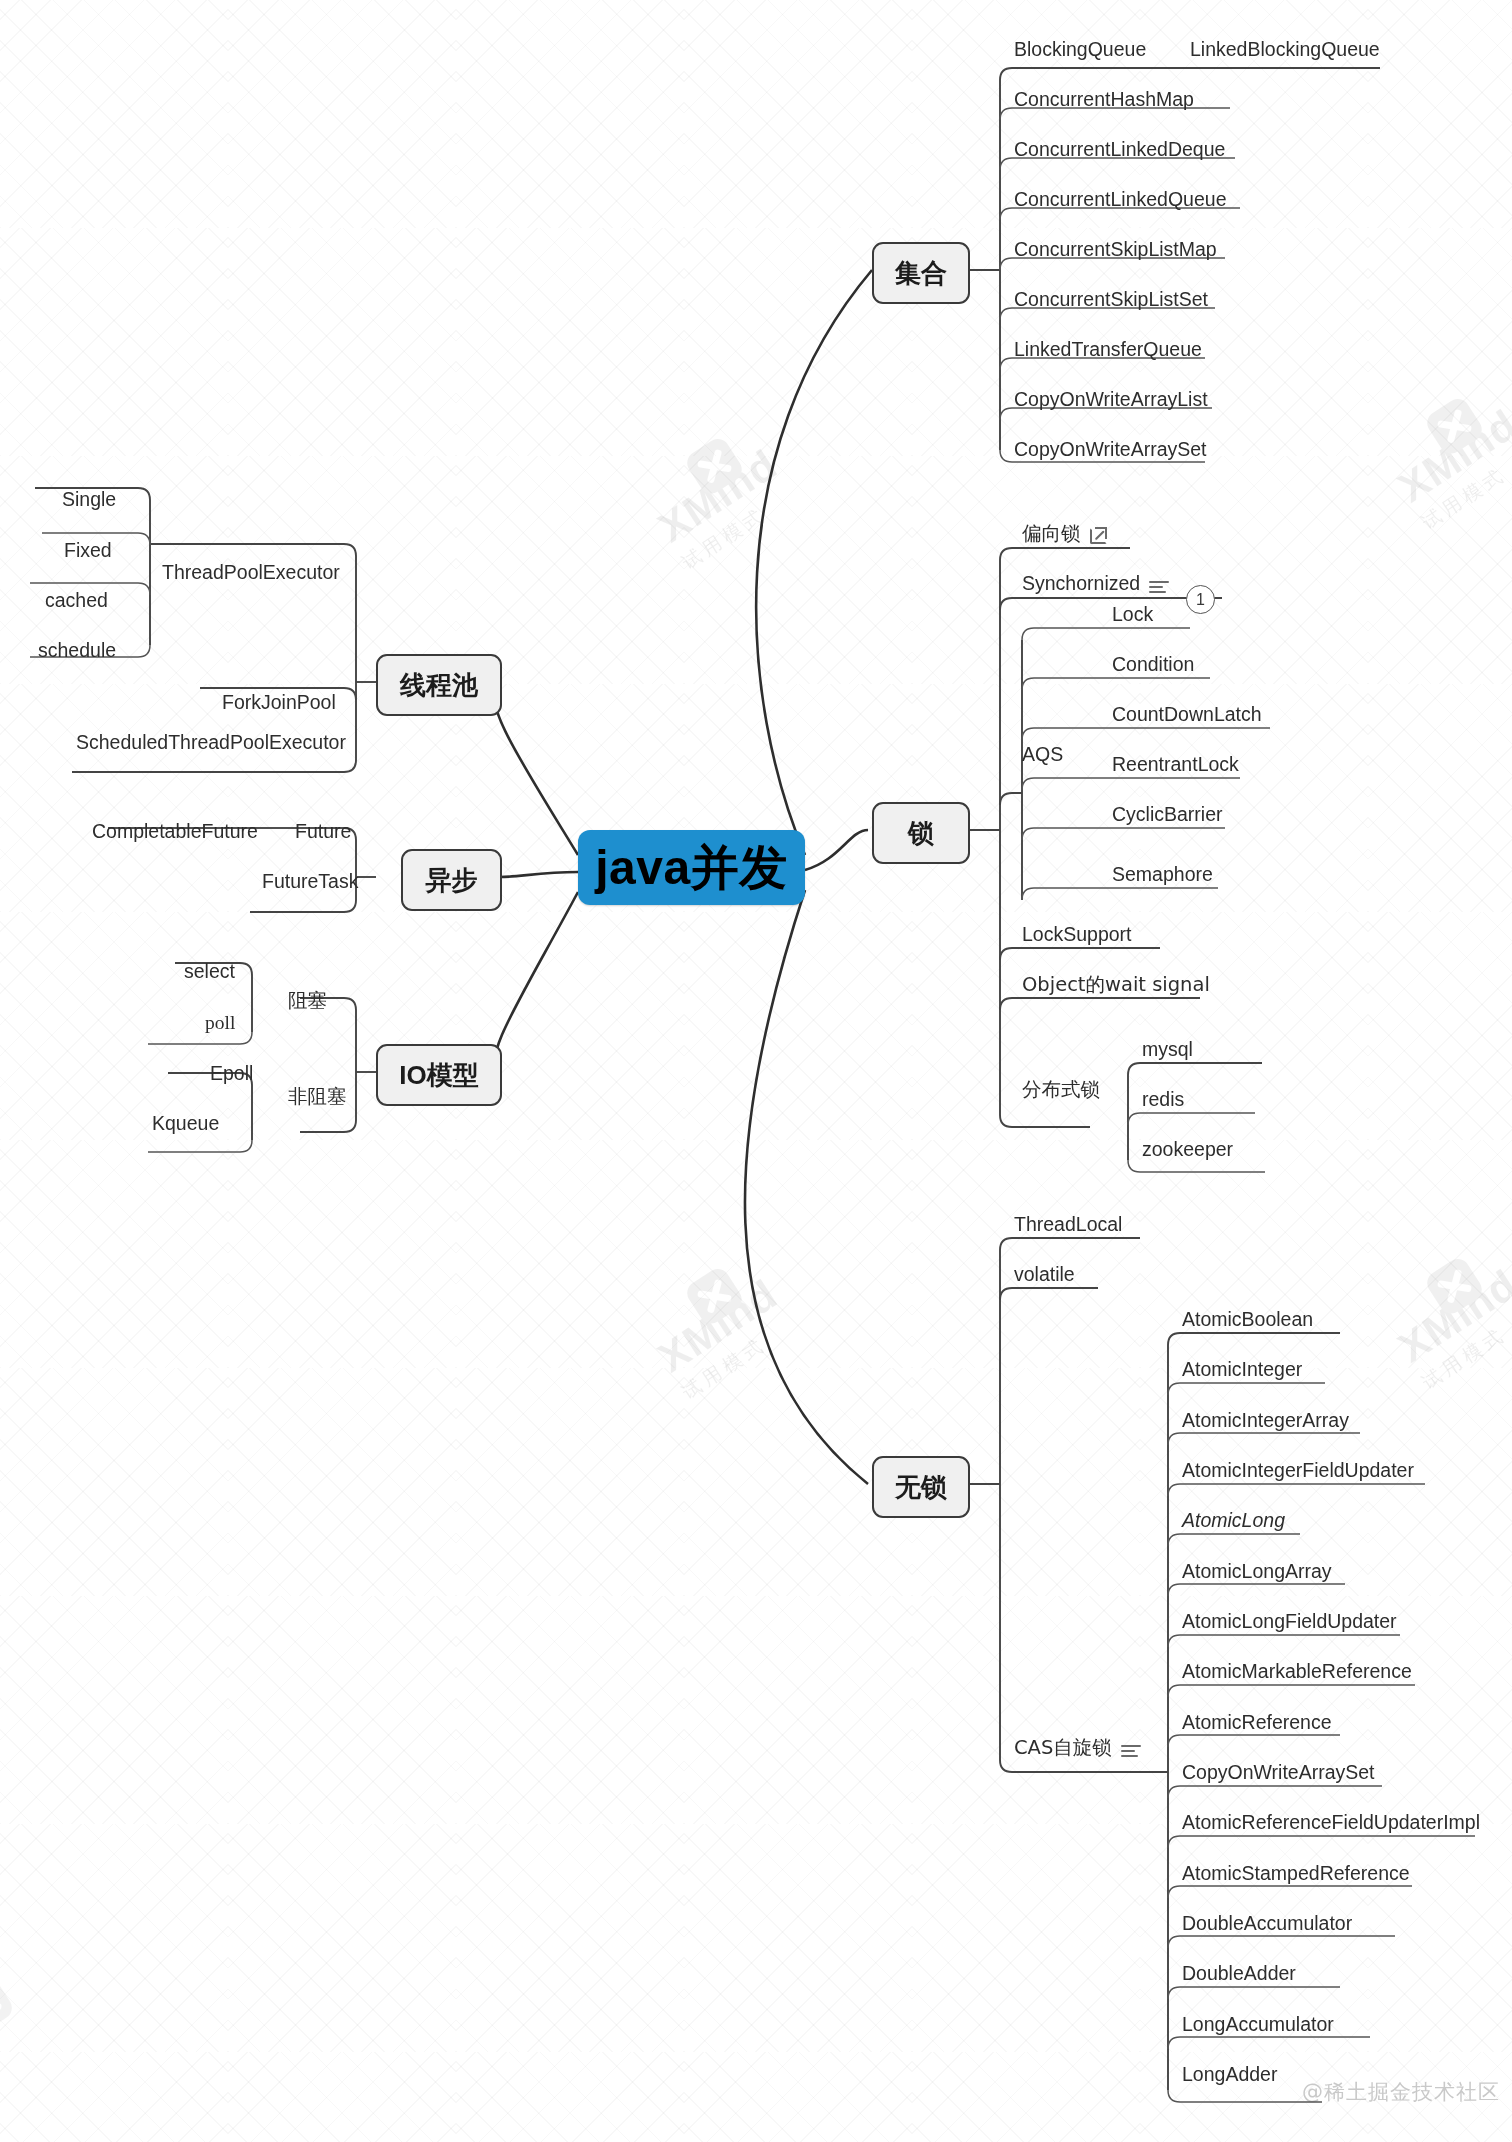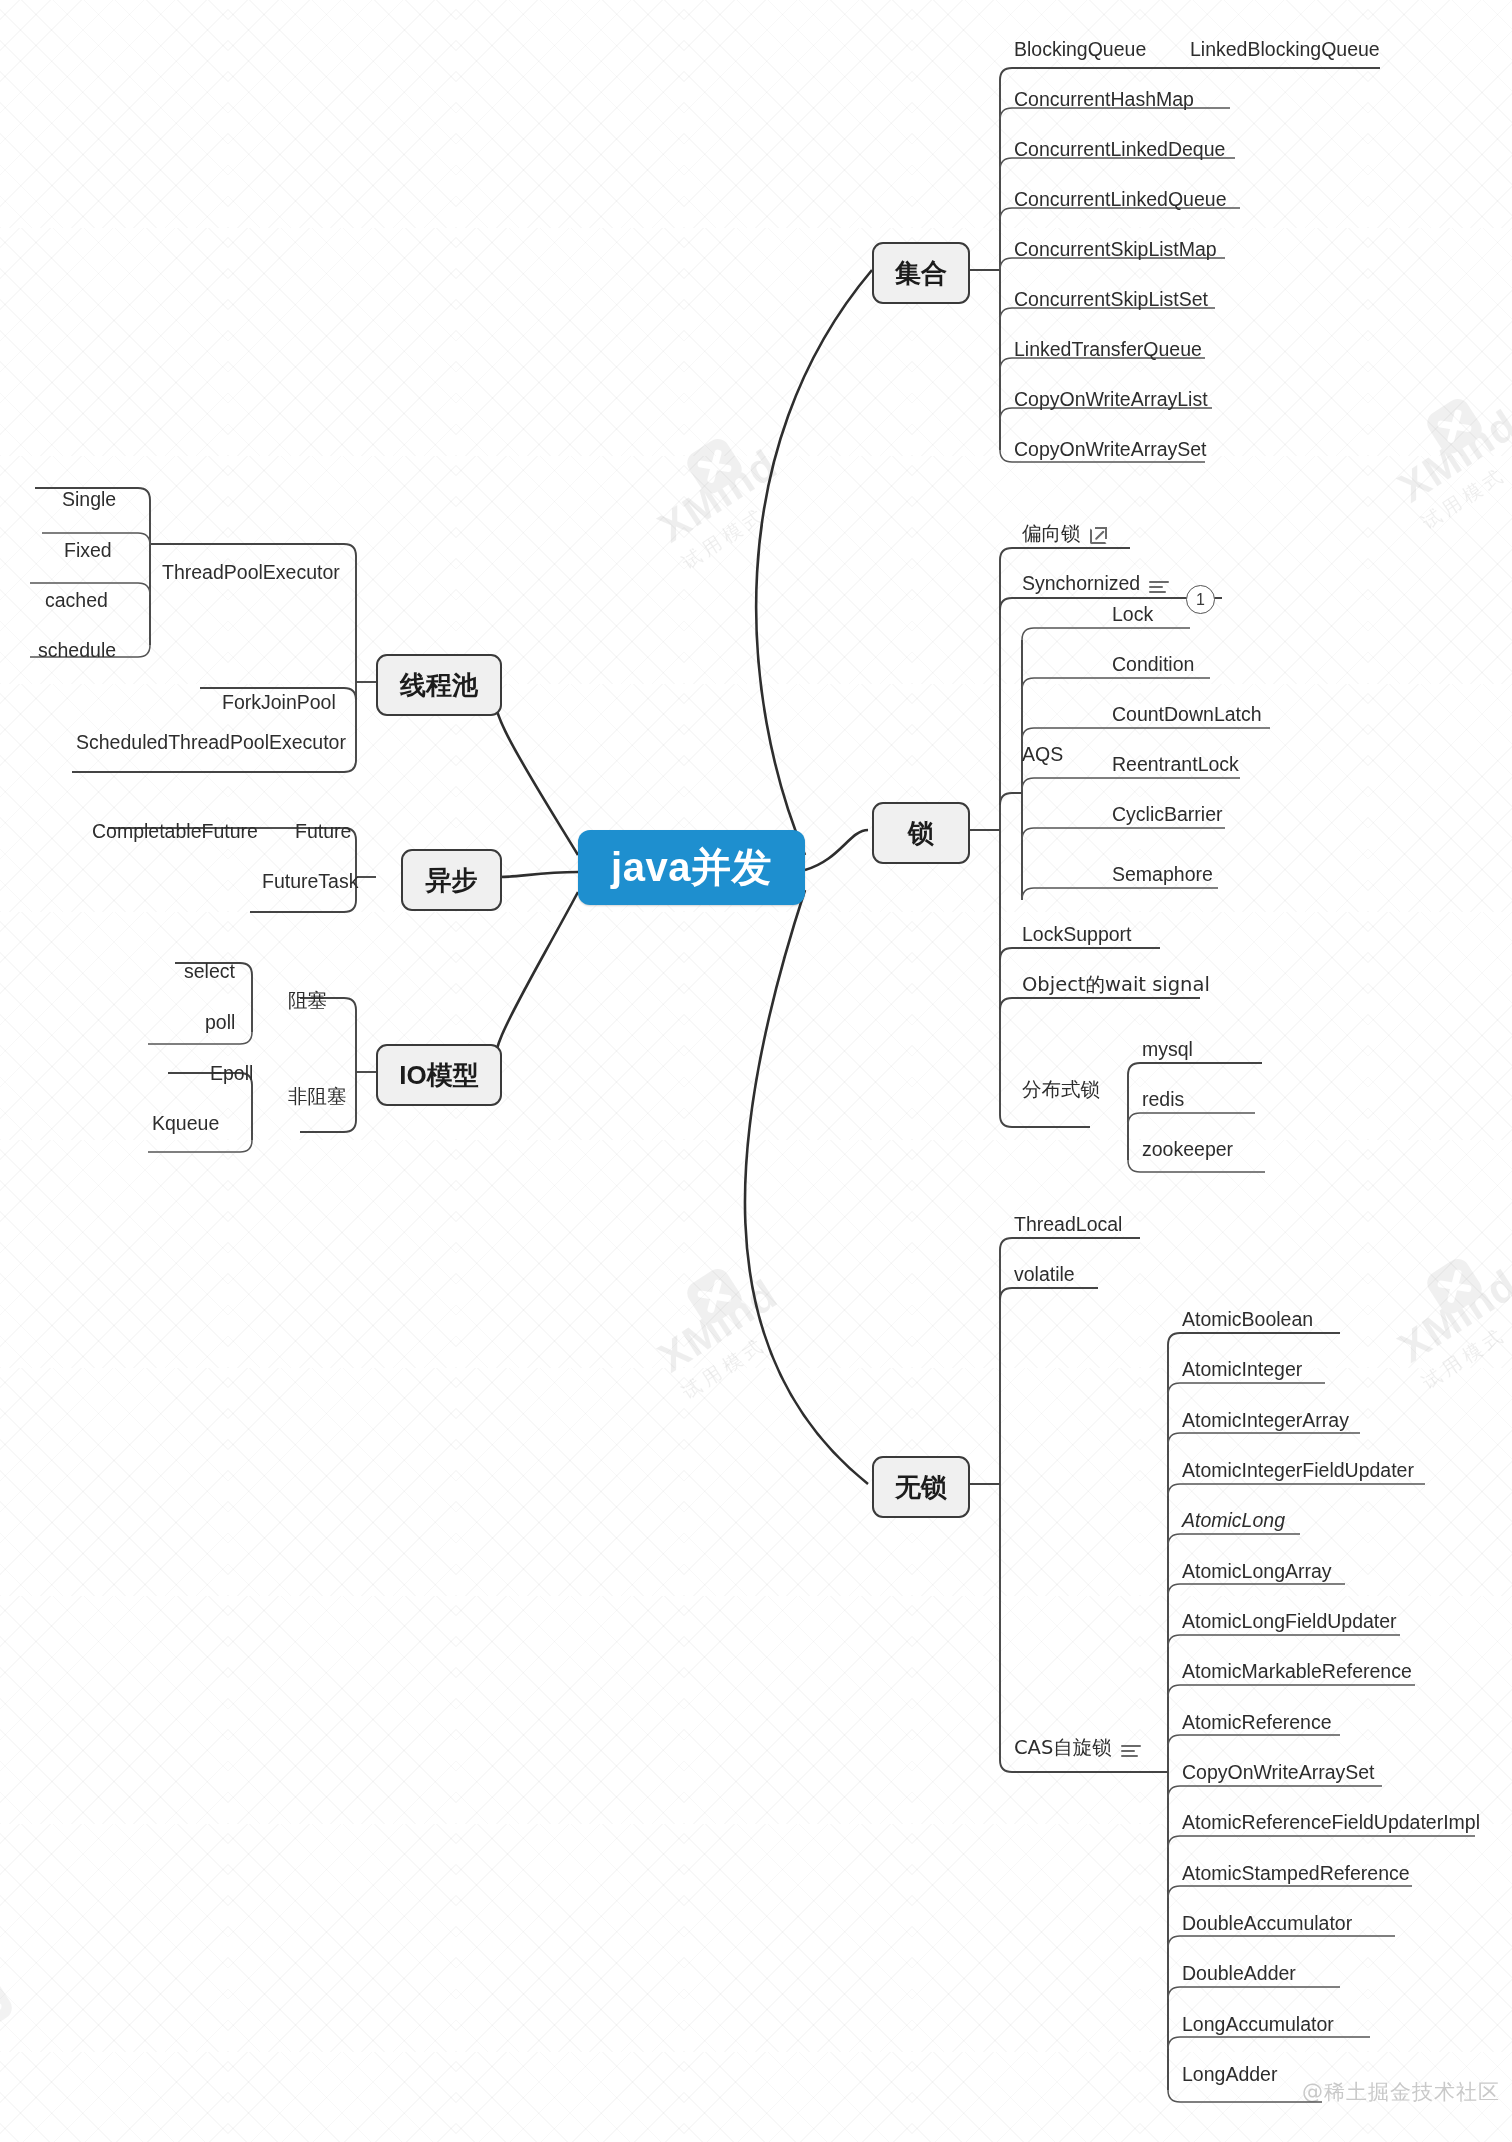--- a/index.html
+++ b/index.html
@@ -42,22 +42,22 @@
   #wires{position:absolute;inset:0;z-index:1;}
   #wires path{fill:none;}
   .w-main{stroke:#2e2e2e;stroke-width:2.6;}
   .w-br{stroke:#444;stroke-width:1.9;}
   .w-leaf{stroke:#555;stroke-width:1.5;}
 
   
   .node{position:absolute;z-index:3;white-space:nowrap;}
 
   .root{
-    background:#1e8fcf;color:#ffffff;border-radius:12px;
-    font-size:40px;font-weight:700;letter-spacing:.5px;
+    background:#1e8fcf;color:#000000;border-radius:12px;
+    font-size:48px;font-weight:700;letter-spacing:.5px;
     display:flex;align-items:center;justify-content:center;
     box-shadow:0 1px 2px rgba(0,0,0,.18);
   }
   .branch{
     background:#f0f0f0;border:2.6px solid #3a3a3a;border-radius:11px;
     font-size:26px;font-weight:700;color:#1c1c1c;
     display:flex;align-items:center;justify-content:center;
   }
   .leaf{
     font-size:19.5px;color:#2d2d2d;line-height:1;
@@ -321,17 +321,17 @@
   <div class="node leaf" style="left:38px;top:641px;">schedule</div>
 
   <div class="node leaf" style="left:295px;top:822px;">Future</div>
   <div class="node leaf" style="left:92px;top:822px;">CompletableFuture</div>
   <div class="node leaf" style="left:262px;top:872px;">FutureTask</div>
 
   <div class="node leaf cjk" style="left:288px;top:991px;">阻塞</div>
   <div class="node leaf cjk" style="left:288px;top:1087px;">非阻塞</div>
 
   <div class="node leaf" style="left:184px;top:962px;">select</div>
-  <div class="node leaf" style="left:205px;top:1013px;">poll</div>
+  <div class="node leaf" style="left:205px;top:1013px;font-family:Liberation Serif, serif;">poll</div>
   <div class="node leaf" style="left:182px;top:1064px;margin-left:28px;">Epoll</div>
   <div class="node leaf" style="left:152px;top:1114px;">Kqueue</div>
 
 </div>
 
 </body></html>

